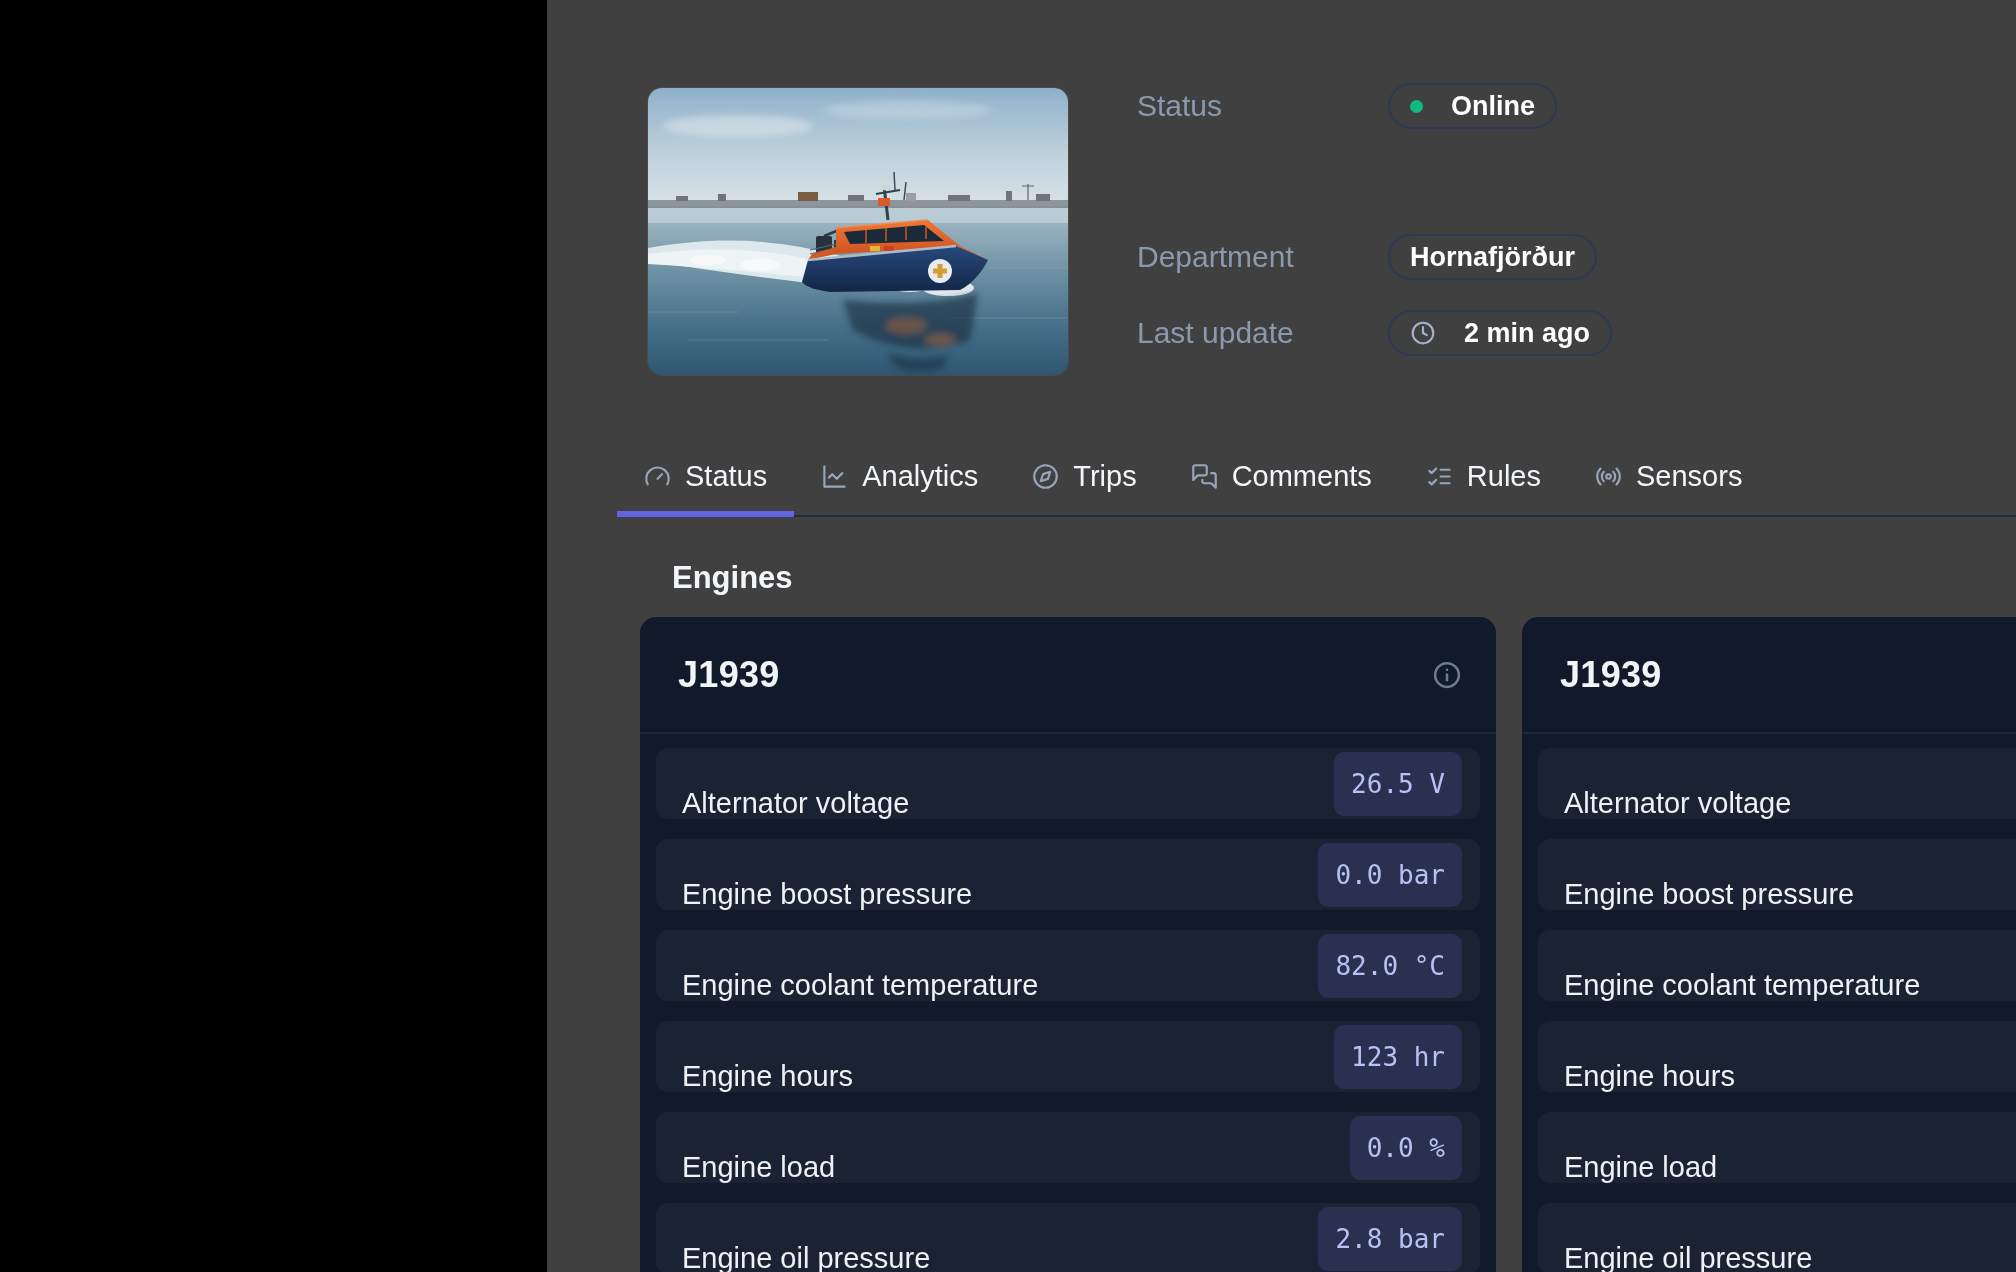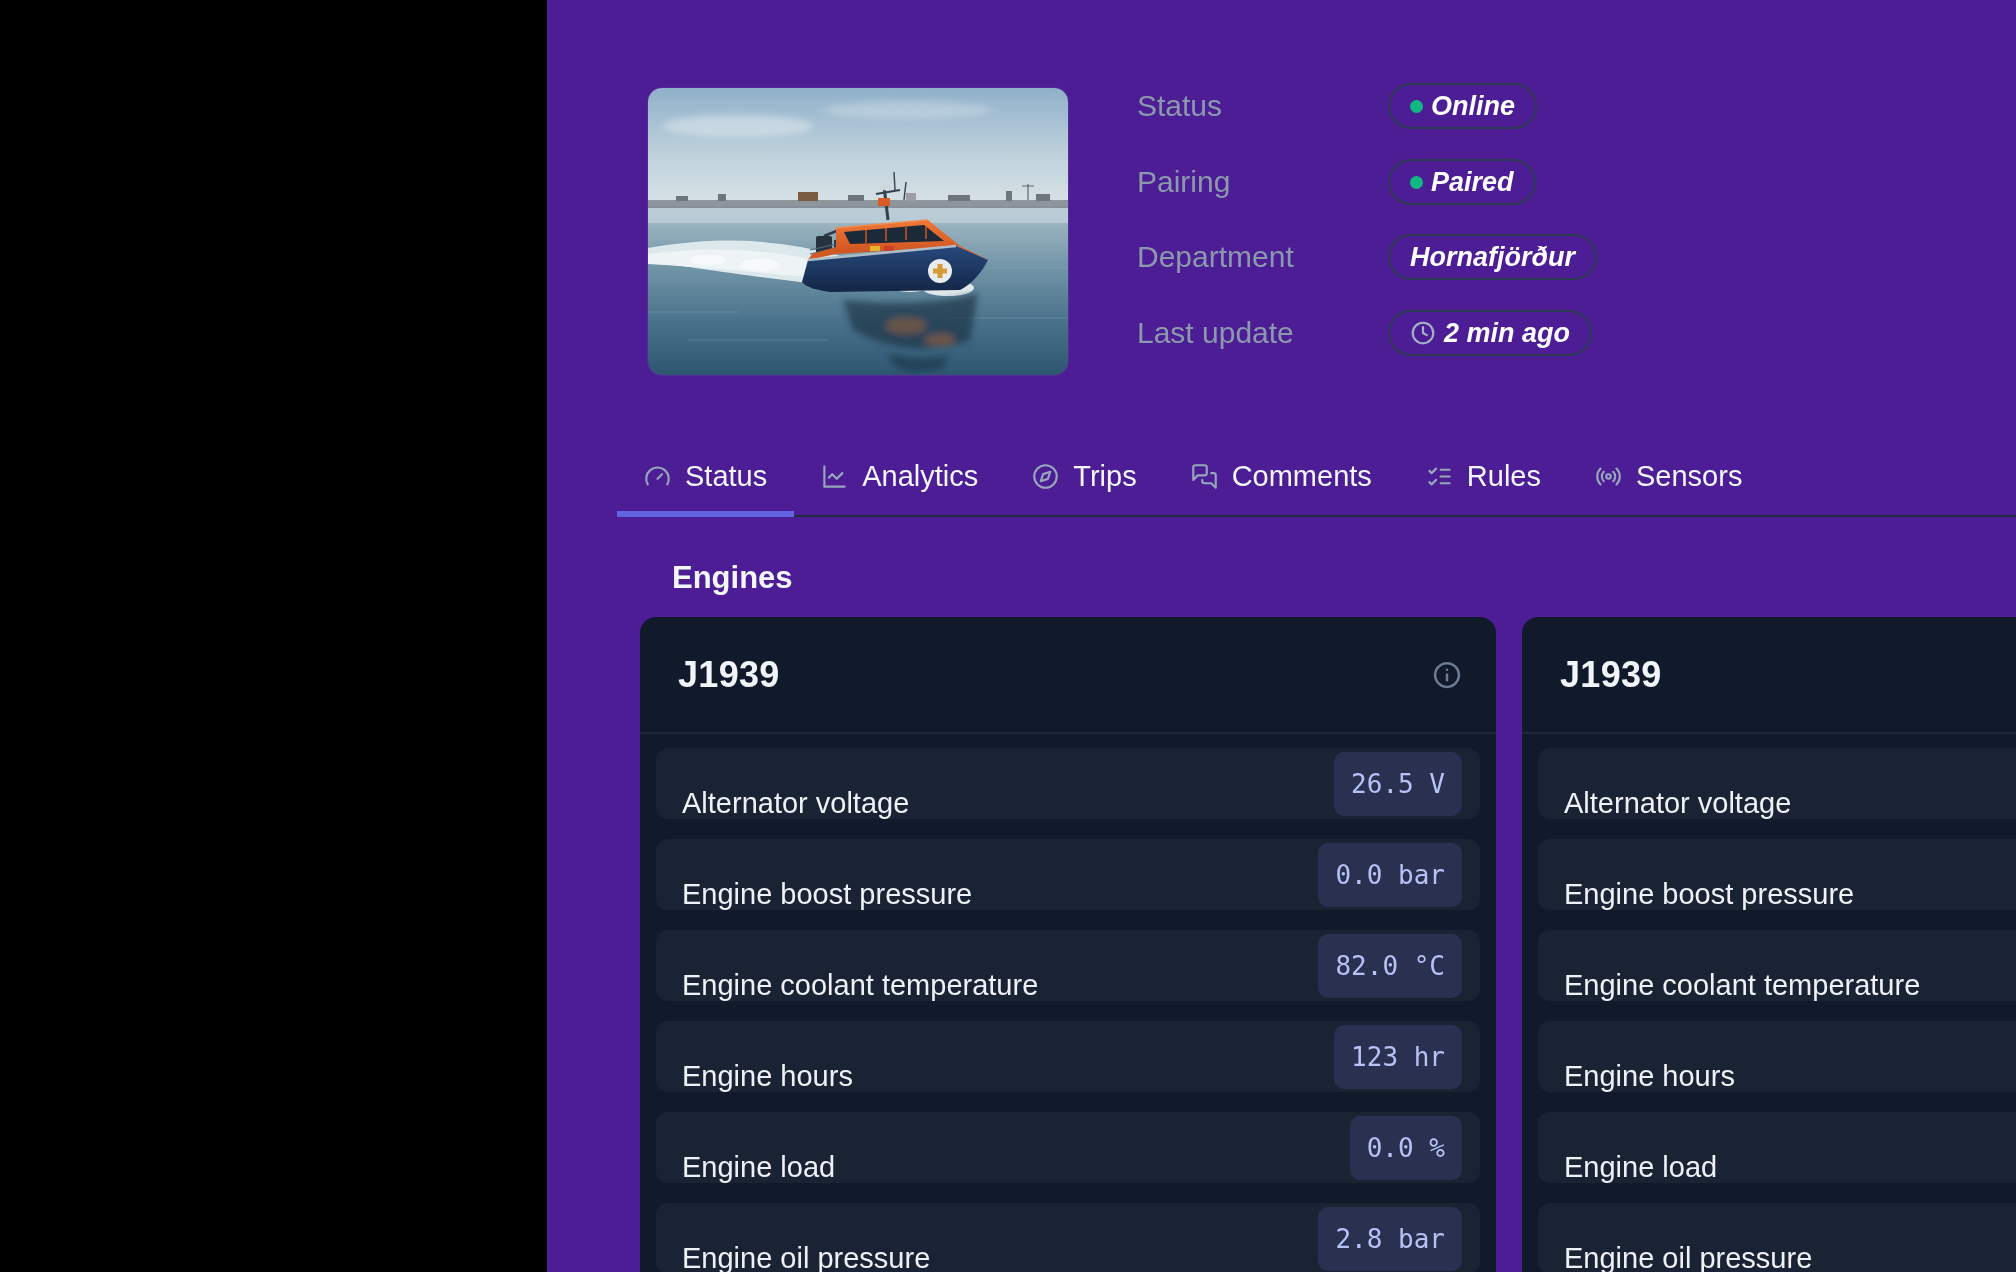--- a/index.html
+++ b/index.html
@@ -1,29 +1,29 @@
 <!DOCTYPE html>
 <html><head>
 <meta charset="utf-8">
 <style>
   html,body{margin:0;padding:0;width:2016px;height:1272px;overflow:hidden;background:#000;
     font-family:"Liberation Sans",sans-serif;-webkit-font-smoothing:antialiased;}
   .gutter{position:absolute;left:0;top:0;width:547px;height:1272px;background:#000;}
-  .app{position:absolute;left:547px;top:0;width:1469px;height:1272px;background:#4c1d95;}
+  .app{position:absolute;left:547px;top:0;width:1469px;height:1272px;background:#404040;}
 
   
   .photo{position:absolute;left:101px;top:88px;width:420px;height:287px;border-radius:14px;
     overflow:hidden;box-shadow:0 0 0 1px rgba(255,255,255,.06);}
   .photo svg{display:block;}
 
   
   .meta-row{position:absolute;left:590px;height:46px;display:flex;align-items:center;}
   .meta-label{width:251px;font-size:30px;color:#8b99ad;}
-  .badge{display:inline-flex;align-items:center;gap:8px;height:46px;border:2px solid #2d3a52;
-    border-radius:23px;padding:0 20px;font-size:27px;font-weight:700;color:#fbfdfe;box-sizing:border-box;font-style:italic;}
+  .badge{display:inline-flex;align-items:center;gap:28px;height:46px;border:2px solid #2d3a52;
+    border-radius:23px;padding:0 20px;font-size:27px;font-weight:700;color:#fbfdfe;box-sizing:border-box;}
   .dot{width:13px;height:13px;border-radius:50%;background:#10b981;}
   .clock{width:26px;height:26px;stroke:#a3b2c6;fill:none;stroke-width:2;stroke-linecap:round;stroke-linejoin:round;}
 
   
   .tabs{position:absolute;left:70px;right:0;top:437px;height:78px;display:flex;align-items:center;
     border-bottom:2px solid #212c3c;box-sizing:content-box;}
   .tab{position:relative;display:flex;align-items:center;gap:14px;height:100%;padding:0 27px;cursor:pointer;}
   .tab-label{font-size:29px;font-weight:500;color:#f2f6fa;}
   .ticon{width:27px;height:27px;stroke:#97a6ba;fill:none;stroke-width:1.9;stroke-linecap:round;stroke-linejoin:round;flex:none;}
   .tab.active::after{content:"";position:absolute;left:0;right:0;bottom:-2px;height:6px;background:#6163e3;}
@@ -138,27 +138,20 @@
     </svg>
   </div>
 
   <div class="meta-row" style="top:83px">
     <span class="meta-label">Status</span>
     <span class="badge">
       <span class="dot"></span>
       <span>Online</span>
     </span>
   </div>
-  <div class="meta-row" style="top:159px">
-    <span class="meta-label">Pairing</span>
-    <span class="badge">
-      <span class="dot"></span>
-      <span>Paired</span>
-    </span>
-  </div>
   <div class="meta-row" style="top:234px">
     <span class="meta-label">Department</span>
     <span class="badge">
       <span>Hornafjörður</span>
     </span>
   </div>
   <div class="meta-row" style="top:310px">
     <span class="meta-label">Last update</span>
     <span class="badge">
       <svg class="clock" viewBox="0 0 24 24">

